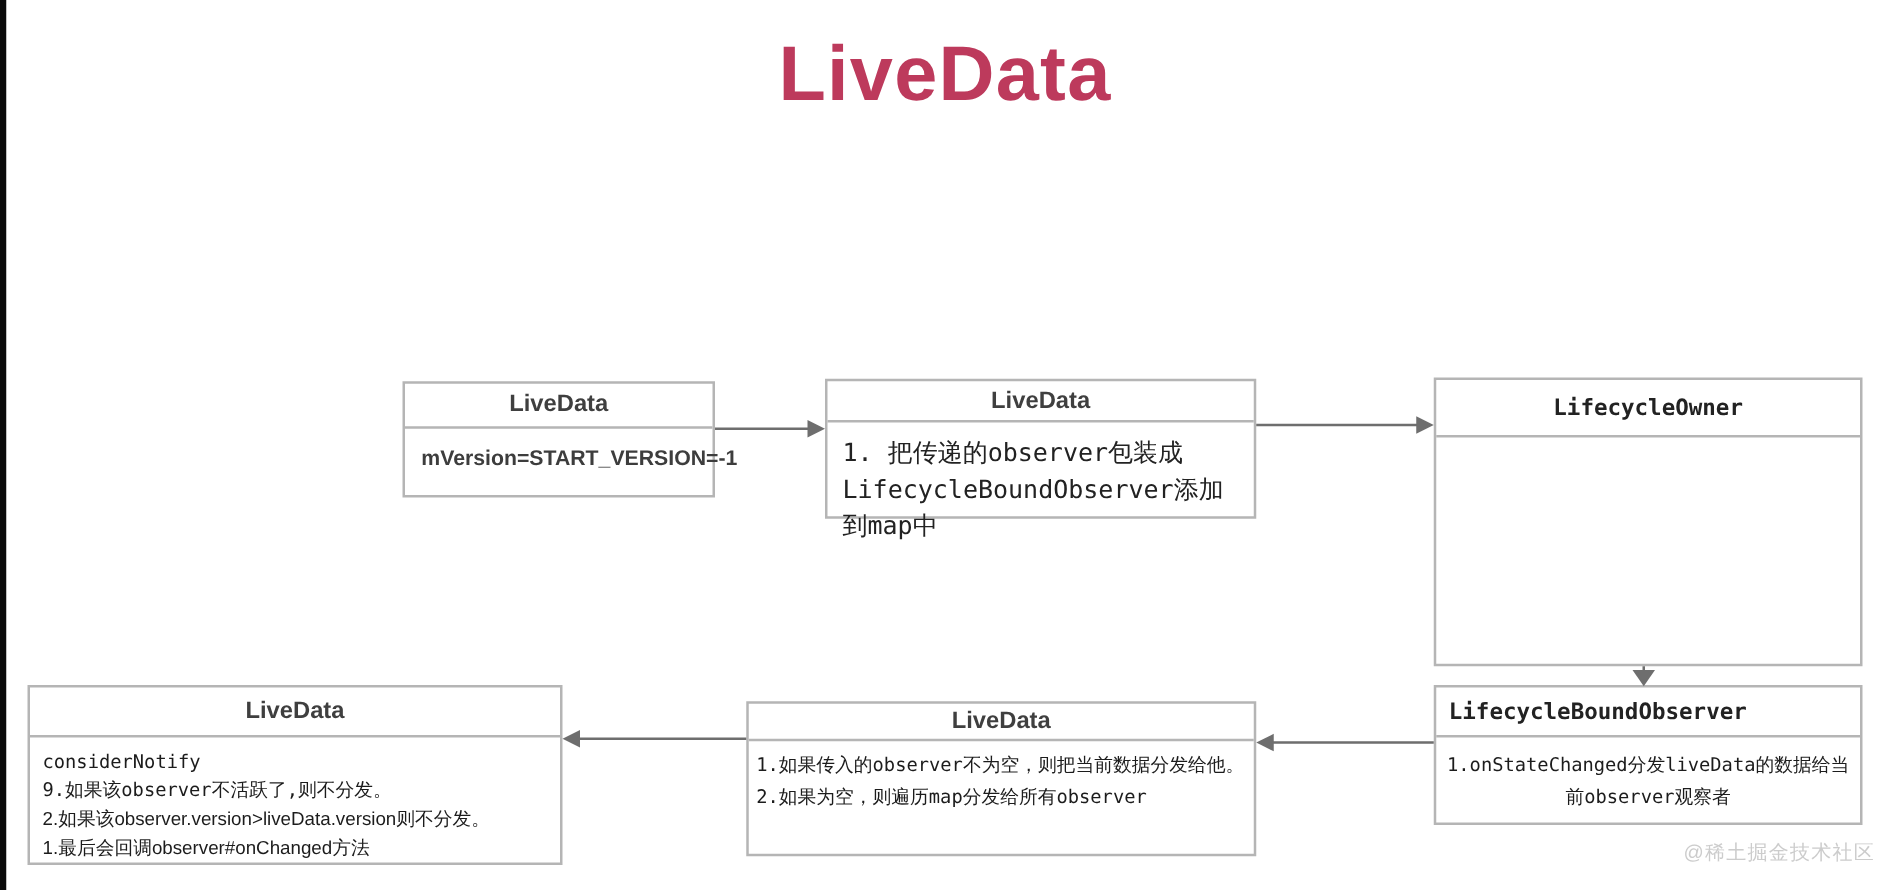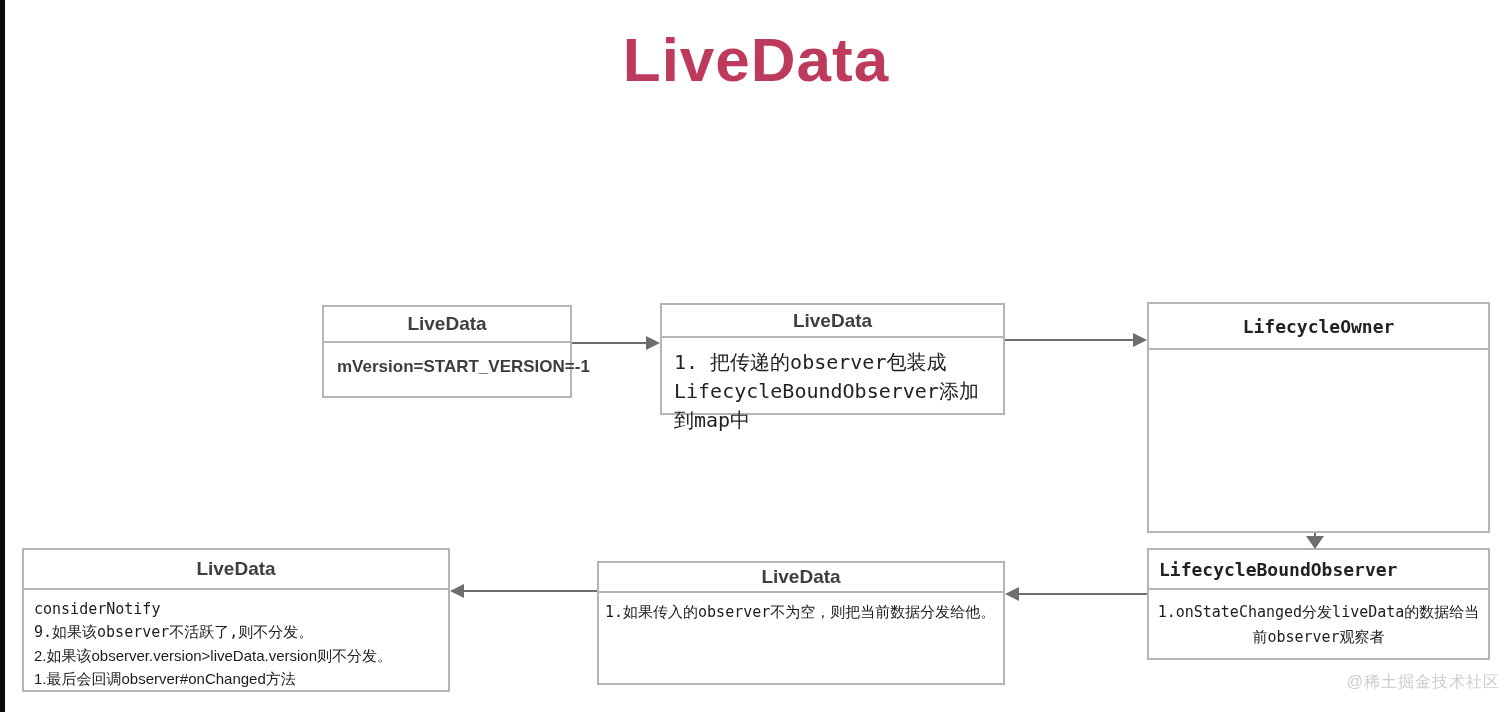--- a/index.html
+++ b/index.html
@@ -101,20 +101,21 @@
   <div class="node-header hdr-left hdr-mono">LifecycleBoundObserver</div>
   <div class="node-body mono">
     <div class="node-line">1.onStateChanged分发liveData的数据给当前observer观察者</div>
   </div>
 </div>
 
 <div class="node b5">
   <div class="node-header hdr-center hdr-sans">LiveData</div>
   <div class="node-body mono">
     <div class="node-line">1.如果传入的observer不为空，则把当前数据分发给他。</div>
+    <div class="node-line">2.如果为空，则遍历map分发给所有observer</div>
   </div>
 </div>
 
 <div class="node b6">
   <div class="node-header hdr-center hdr-sans">LiveData</div>
   <div class="node-body">
     <div class="node-line mono">considerNotify</div>
     <div class="node-line mono">9.如果该observer不活跃了,则不分发。</div>
     <div class="node-line sans">2.如果该observer.version&gt;liveData.version则不分发。</div>
     <div class="node-line sans">1.最后会回调observer#onChanged方法</div>

